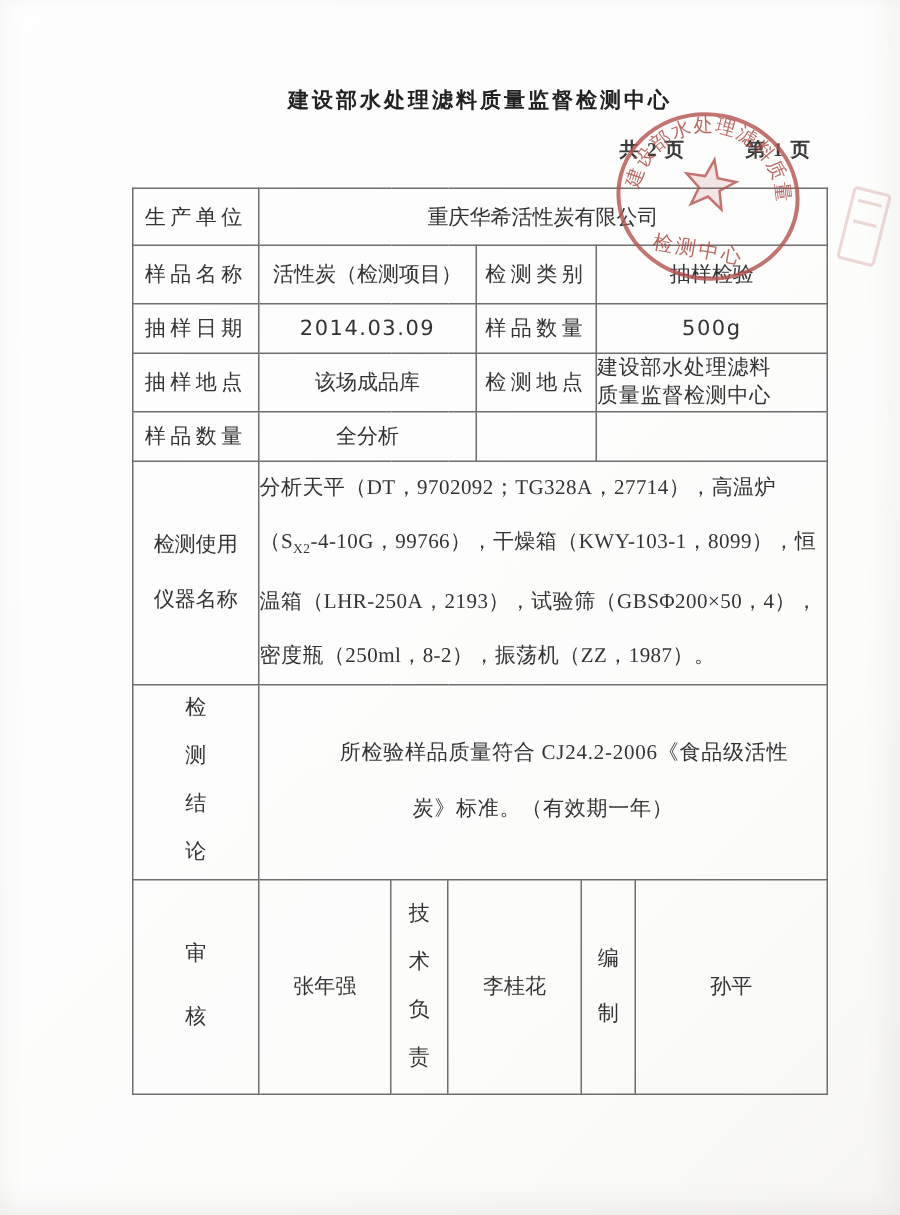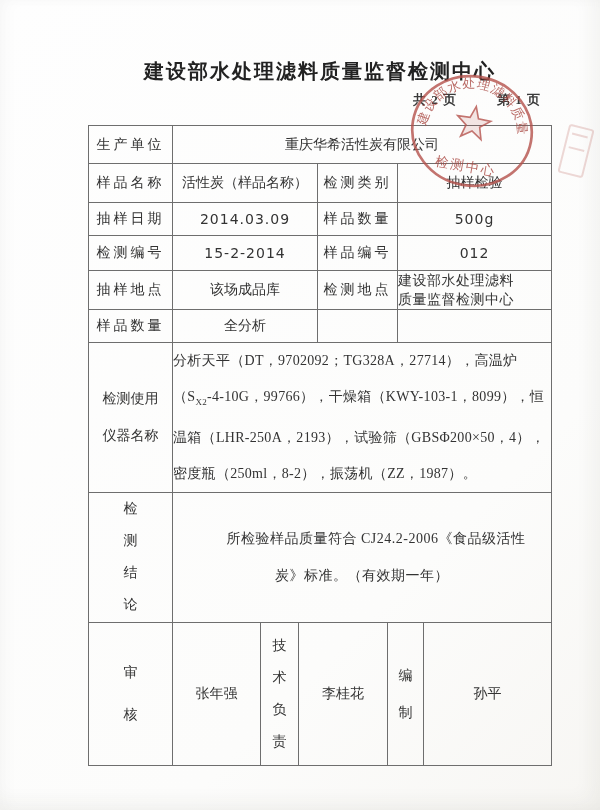--- a/index.html
+++ b/index.html
@@ -12,21 +12,21 @@
     overflow:hidden;
   }
   .page{
     position:absolute;inset:0;
     background:linear-gradient(135deg,#fefefe 0%,#fcfcfb 70%,#f7f6f3 100%);
     box-shadow:inset -8px -8px 18px rgba(60,55,45,.05), inset 8px 0 14px rgba(60,55,45,.02);
   }
   .title{
     position:absolute;top:58px;left:88px;width:464px;
     text-align:center;
-    font-size:20px;font-weight:700;letter-spacing:2px;color:#222;
+    font-size:14px;font-weight:700;letter-spacing:2px;color:#222;
   }
   .page-marker{
     position:absolute;top:91px;left:413px;width:128px;
     display:flex;justify-content:space-between;
     font-size:13px;font-weight:700;color:#3a3a3a;letter-spacing:1px;
     white-space:nowrap;
   }
   
   table.report{
     position:absolute;top:125px;left:88px;
@@ -109,35 +109,29 @@
         <col style="width:26px">
         <col style="width:128px">
     </colgroup>
     <tbody>
         <tr class="r1">
       <td class="lab">生产单位</td>
       <td class="val" colspan="7">重庆华希活性炭有限公司</td>
     </tr>
     <tr class="r2">
       <td class="lab">样品名称</td>
-      <td class="val" colspan="3">活性炭（样品名称）</td>
+      <td class="val" colspan="3">活性炭（检测项目）</td>
       <td class="lab" colspan="2">检测类别</td>
       <td class="val" colspan="2">抽样检验</td>
     </tr>
     <tr class="r3">
       <td class="lab">抽样日期</td>
       <td class="val num" colspan="3">2014.03.09</td>
       <td class="lab" colspan="2">样品数量</td>
       <td class="val num" colspan="2">500g</td>
-    </tr>
-    <tr class="r4">
-      <td class="lab">检测编号</td>
-      <td class="val num" colspan="3">15-2-2014</td>
-      <td class="lab" colspan="2">样品编号</td>
-      <td class="val num" colspan="2">012</td>
     </tr>
     <tr class="r5">
       <td class="lab">抽样地点</td>
       <td class="val" colspan="3">该场成品库</td>
       <td class="lab" colspan="2">检测地点</td>
       <td class="two-line" colspan="2">
         <div>建设部水处理滤料</div>
         <div>质量监督检测中心</div>
       </td>
     </tr>

